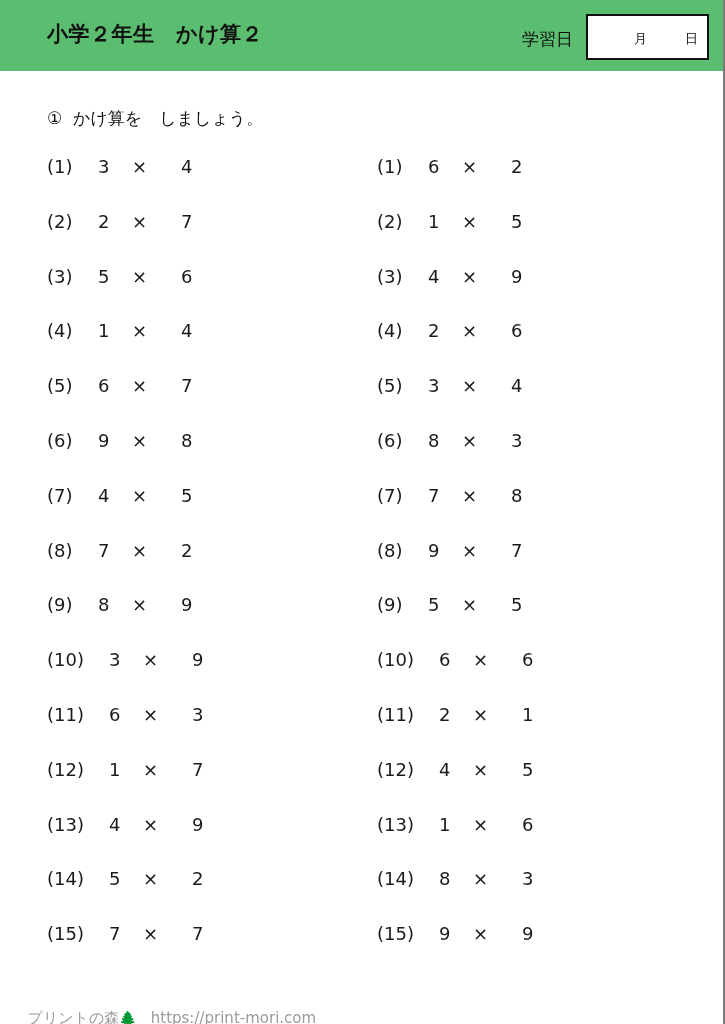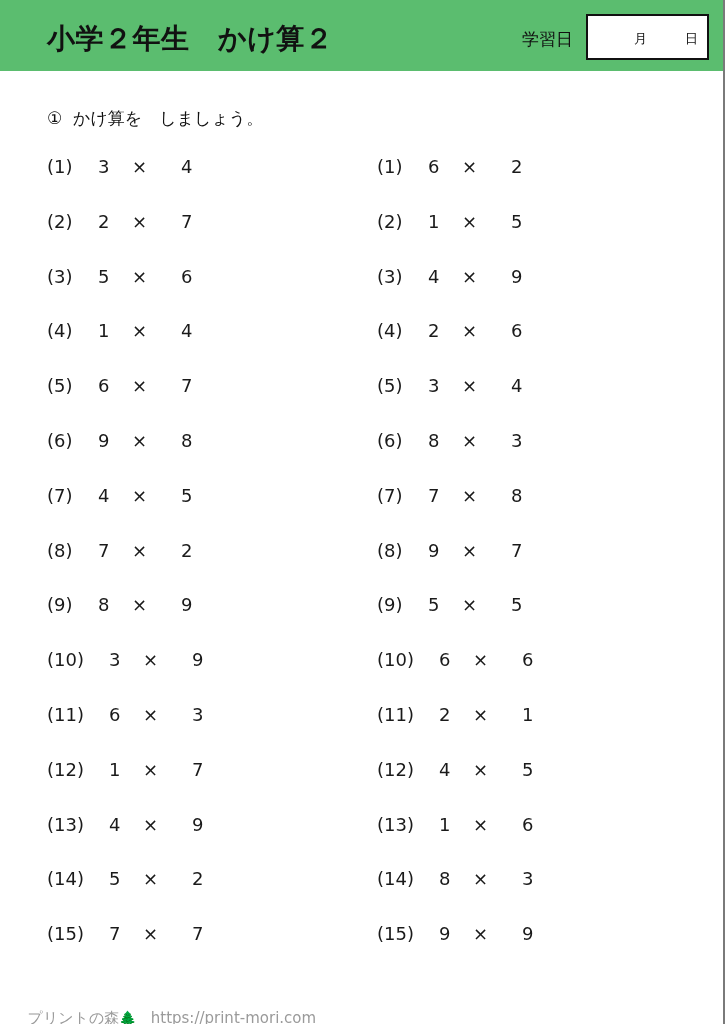--- a/index.html
+++ b/index.html
@@ -10,21 +10,21 @@
       position: absolute; top: 0; right: 0; width: 2px; height: 1024px;
       background: #7a7a7a;
     }
 
     .header {
       position: absolute; left: 0; top: 0; width: 723px; height: 71px;
       background: #5bbd6f;
     }
     .header-title {
       position: absolute; left: 47px; top: 20px;
-      font-size: 28px; font-weight: bold; color: #111;
+      font-size: 21px; font-weight: bold; color: #111;
       white-space: pre; letter-spacing: 0.5px; font-family: Liberation Mono, monospace;
     }
     .date-label {
       position: absolute; left: 522px; top: 28px;
       font-size: 17px; font-weight: normal; color: #111;
     }
     .date-box {
       position: absolute; left: 586px; top: 14px; width: 123px; height: 46px;
       background: #ffffff; border: 2.5px solid #111;
     }

